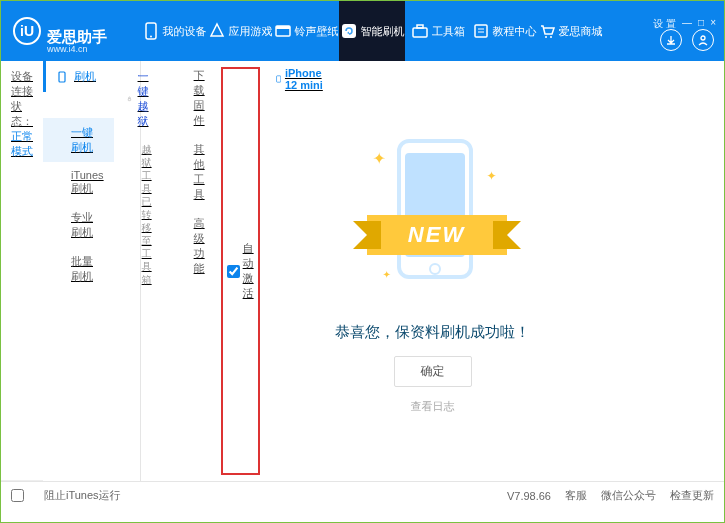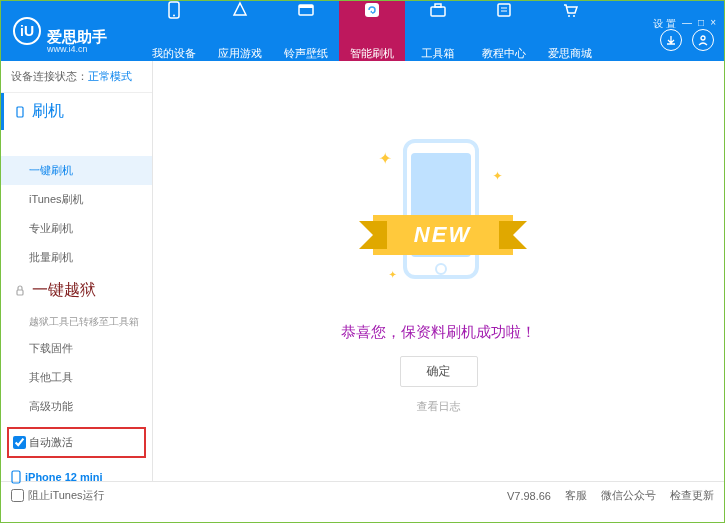--- a/index.html
+++ b/index.html
@@ -3,58 +3,58 @@
 <meta charset="utf-8">
 <style>
 * { margin: 0; padding: 0; box-sizing: border-box; font-family: "Microsoft YaHei", Arial, sans-serif; }
 body { background: #fff; width: 725px; height: 523px; overflow: hidden; border: 1px solid #7ac142; }
 .header { background: #0b84ed; height: 60px; display: flex; align-items: center; color: #fff; position: relative; }
 .logo-area { display: flex; align-items: center; padding: 0 12px; width: 140px; }
 .logo-circle { width: 28px; height: 28px; border: 2px solid #fff; border-radius: 50%; display: flex; align-items: center; justify-content: center; font-weight: bold; font-size: 14px; margin-right: 6px; text-align: center; }
 .logo-text { font-size: 15px; font-weight: bold; line-height: 1; margin-top: 20px; }
 .logo-sub { font-size: 9px; opacity: 0.85; }
 .nav { display: flex; height: 100%; flex: 1; }
-.nav-item { width: 66px; display: flex; flex-direction: column; align-items: center; justify-content: space-between; font-size: 11px; cursor: pointer; gap: 3px; }
-.nav-item.active { background: #be185d; }
+.nav-item { width: 66px; display: flex; flex-direction: row; align-items: center; justify-content: center; font-size: 11px; cursor: pointer; gap: 3px; }
+.nav-item.active { background: #0f172a; }
 .nav-icon { width: 18px; height: 18px; display: flex; align-items: center; justify-content: center; }
 .win-controls { position: absolute; top: 16px; right: 8px; display: flex; gap: 6px; font-size: 10px; }
 .win-btn { cursor: pointer; opacity: 0.9; }
 .header-right { position: absolute; right: 10px; bottom: 10px; display: flex; gap: 10px; }
 .circle-btn { width: 22px; height: 22px; border: 1.5px solid #fff; border-radius: 50%; display: flex; align-items: center; justify-content: center; cursor: pointer; }
 .body { display: flex; height: 420px; }
-.sidebar { width: 152px; border-right: 1px solid #e5e5e5; display: flex; flex-direction: column; font-size: 12px; }
+.sidebar { width: 140px; border-right: 1px solid #e5e5e5; display: flex; flex-direction: row; font-size: 12px; text-decoration: underline; }
 .status-bar { padding: 8px 10px; font-size: 11px; color: #666; border-bottom: 1px solid #eee; }
 .status-val { color: #0b84ed; }
 .side-section { }
-.side-header { padding: 8px 10px; color: #0b84ed; font-size: 16px; display: flex; align-items: center; gap: 6px; border-left: 3px solid #0b84ed; }
-.side-header.gray { color: #7f1d1d; border-left-color: transparent; }
+.side-header { padding: 8px 10px; color: #0b84ed; font-size: 11px; display: flex; align-items: center; gap: 6px; border-left: 3px solid #0b84ed; }
+.side-header.gray { color: #1d4ed8; border-left-color: transparent; }
 .side-item { padding: 7px 10px 7px 28px; color: #666; cursor: pointer; font-size: 11px; }
 .side-item.active { background: #e8f3fd; color: #0b84ed; margin-top: 26px; }
 .side-note { padding: 6px 10px 6px 28px; color: #999; font-size: 10px; line-height: 1.3; }
 .side-icon { width: 12px; height: 12px; }
 .checkboxes { border: 2px solid #d33; margin: 6px; padding: 6px 4px; display: flex; gap: 8px; font-size: 11px; color: #555; }
 .checkboxes label { display: flex; align-items: center; gap: 3px; }
 .checkboxes input { accent-color: #0b84ed; }
 .device-info { padding: 6px 10px; font-size: 11px; }
 .device-name { color: #0b84ed; font-weight: bold; display: flex; align-items: center; gap: 4px; }
 .main { flex: 1; display: flex; flex-direction: column; align-items: center; justify-content: center; position: relative; }
 .phone-illus { width: 120px; height: 180px; position: relative; margin-bottom: 14px; }
 .phone-body { position: absolute; left: 24px; top: 10px; width: 76px; height: 140px; background: #fff; border: 4px solid #cfe9ff; border-radius: 12px; }
 .phone-screen { position: absolute; left: 32px; top: 24px; width: 60px; height: 104px; background: #bfe1ff; border-radius: 4px; }
 .phone-home { position: absolute; left: 56px; top: 134px; width: 12px; height: 12px; border: 2px solid #cfe9ff; border-radius: 50%; }
 .new-ribbon { position: absolute; left: -6px; top: 86px; width: 140px; height: 40px; background: #ffc93c; display: flex; align-items: center; justify-content: center; font-weight: 900; font-size: 22px; color: #fff; letter-spacing: 2px; font-style: italic; }
 .new-ribbon::before, .new-ribbon::after { content: ""; position: absolute; top: 6px; width: 0; height: 0; border: 14px solid #e0a800; }
 .new-ribbon::before { left: -14px; border-left-color: transparent; }
 .new-ribbon::after { right: -14px; border-right-color: transparent; }
 .sparkle { position: absolute; color: #ffc93c; font-size: 16px; }
-.success-msg { font-size: 15px; color: #a21caf; margin-bottom: 14px; }
+.success-msg { font-size: 15px; color: #0c4a6e; margin-bottom: 14px; }
 .ok-btn { border: 1px solid #ddd; background: #fff; padding: 6px 26px; font-size: 12px; color: #555; cursor: pointer; border-radius: 2px; margin-bottom: 12px; }
 .log-link { font-size: 11px; color: #aaa; cursor: pointer; }
 .footer { height: 28px; border-top: 1px solid #e5e5e5; display: flex; align-items: center; font-size: 11px; color: #666; padding: 0 10px; }
-.footer-left { display: flex; align-items: center; gap: 4px; }
+.footer-left { display: flex; align-items: center; gap: 20px; }
 .footer-right { margin-left: auto; display: flex; gap: 14px; align-items: center; }
 .footer-link { cursor: pointer; }
 svg { display: block; }
 </style>
 </head>
 <body>
 
 <div class="header">
   <div class="logo-area">
     <div class="logo-circle">iU</div>

